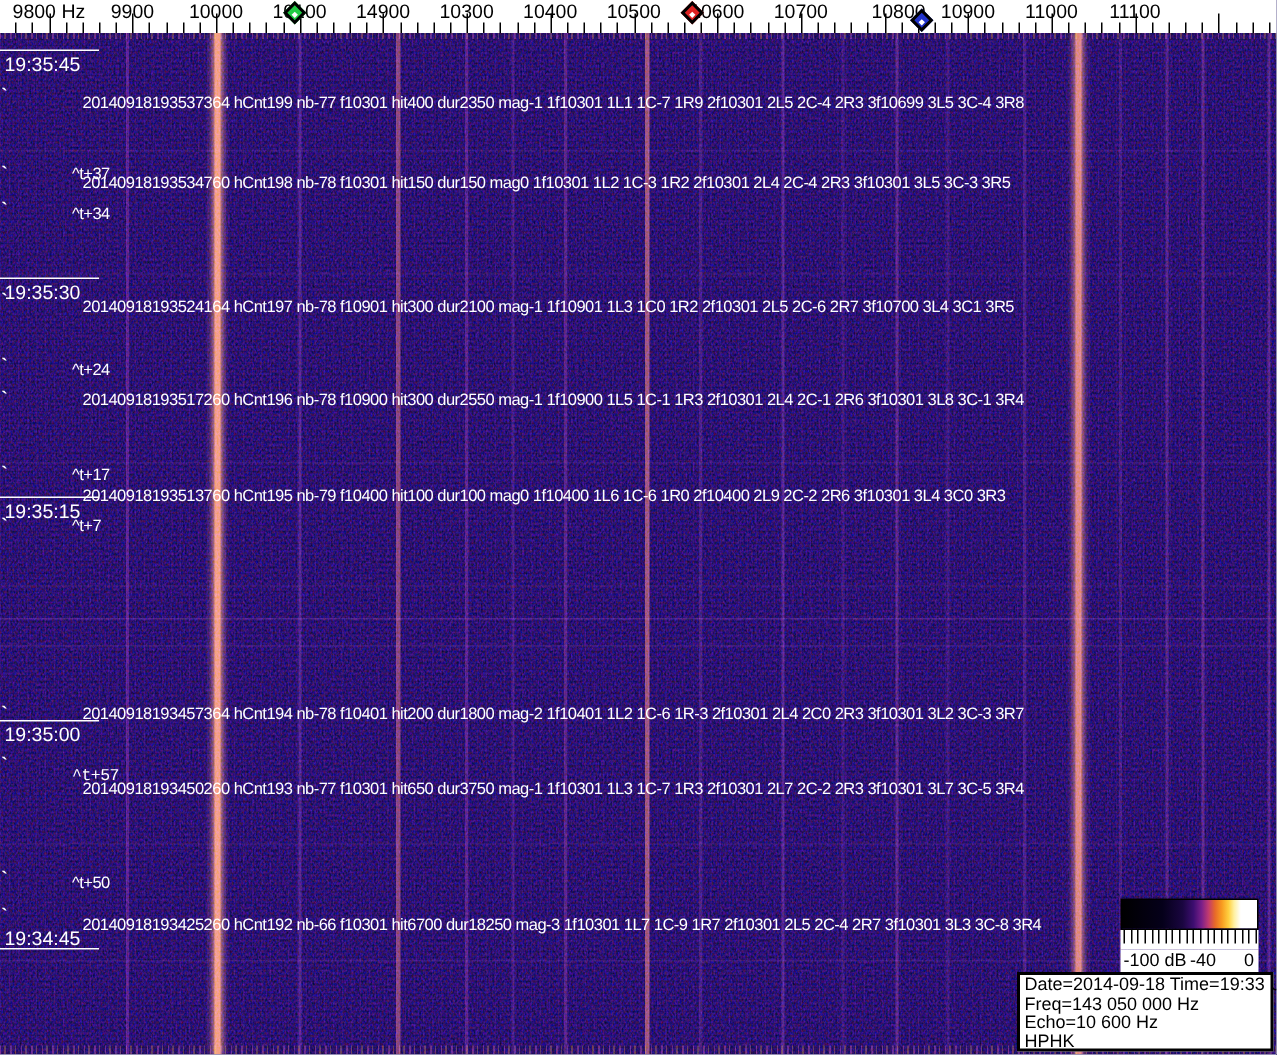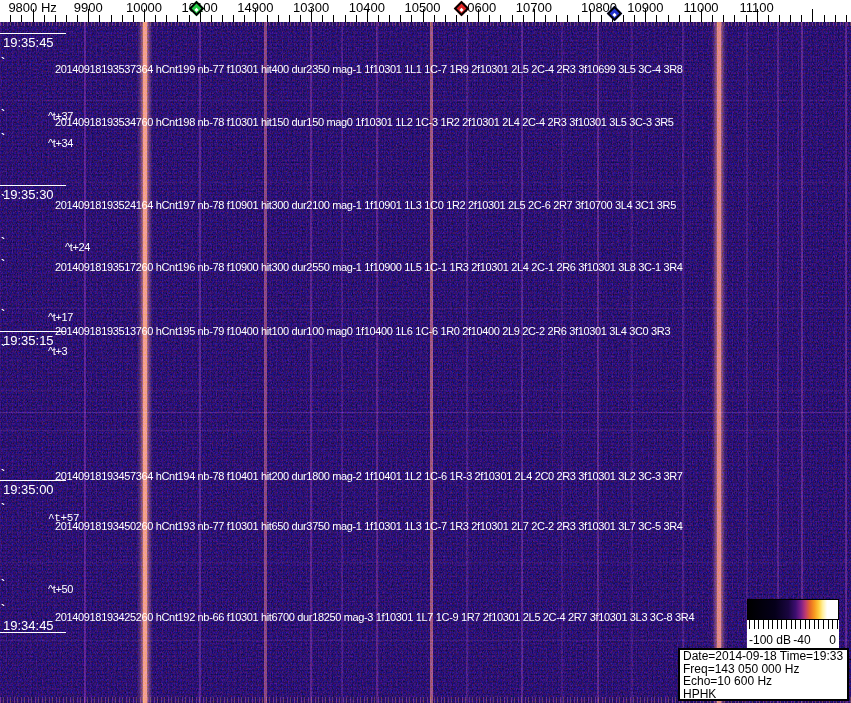--- a/index.html
+++ b/index.html
@@ -234,25 +234,25 @@
     <div>Freq=143 050 000 Hz</div>
     <div>Echo=10 600 Hz</div>
     <div>HPHK</div>
   </div>
 
 <div class="det" style="left: 55px; top: 63px;">20140918193537364 hCnt199 nb-77 f10301 hit400 dur2350 mag-1 1f10301 1L1 1C-7 1R9 2f10301 2L5 2C-4 2R3 3f10699 3L5 3C-4 3R8</div>
     <div class="det" style="left: 48px; top: 110px;">^t+37</div>
     <div class="det" style="left: 55px; top: 116px;">20140918193534760 hCnt198 nb-78 f10301 hit150 dur150 mag0 1f10301 1L2 1C-3 1R2 2f10301 2L4 2C-4 2R3 3f10301 3L5 3C-3 3R5</div>
     <div class="det" style="left: 48px; top: 137px;">^t+34</div>
     <div class="det" style="left: 55px; top: 199px;">20140918193524164 hCnt197 nb-78 f10901 hit300 dur2100 mag-1 1f10901 1L3 1C0 1R2 2f10301 2L5 2C-6 2R7 3f10700 3L4 3C1 3R5</div>
-    <div class="det" style="left: 65px; top: 241px;">^t+24</div>
+    <div class="det" style="left: 48px; top: 241px;">^t+24</div>
     <div class="det" style="left: 55px; top: 261px;">20140918193517260 hCnt196 nb-78 f10900 hit300 dur2550 mag-1 1f10900 1L5 1C-1 1R3 2f10301 2L4 2C-1 2R6 3f10301 3L8 3C-1 3R4</div>
     <div class="det" style="left: 48px; top: 311px;">^t+17</div>
     <div class="det" style="left: 55px; top: 325px;">20140918193513760 hCnt195 nb-79 f10400 hit100 dur100 mag0 1f10400 1L6 1C-6 1R0 2f10400 2L9 2C-2 2R6 3f10301 3L4 3C0 3R3</div>
-    <div class="det" style="left: 48px; top: 345px;">^t+3</div>
+    <div class="det" style="left: 48px; top: 345px;">^t+7</div>
     <div class="det" style="left: 55px; top: 470px;">20140918193457364 hCnt194 nb-78 f10401 hit200 dur1800 mag-2 1f10401 1L2 1C-6 1R-3 2f10301 2L4 2C0 2R3 3f10301 3L2 3C-3 3R7</div>
     <div class="det" style="left: 48px; top: 512px; font-family: Liberation Mono, monospace;">^t+57</div>
     <div class="det" style="left: 55px; top: 520px;">20140918193450260 hCnt193 nb-77 f10301 hit650 dur3750 mag-1 1f10301 1L3 1C-7 1R3 2f10301 2L7 2C-2 2R3 3f10301 3L7 3C-5 3R4</div>
     <div class="det" style="left: 48px; top: 583px;">^t+50</div>
     <div class="det" style="left: 55px; top: 611px;">20140918193425260 hCnt192 nb-66 f10301 hit6700 dur18250 mag-3 1f10301 1L7 1C-9 1R7 2f10301 2L5 2C-4 2R7 3f10301 3L3 3C-8 3R4</div>
     <div class="tline" style="top: 33px;"></div>
     <div class="tlabel" style="top: 35px;">19:35:45</div>
     <div class="tline" style="top: 185px;"></div>
     <div class="tlabel" style="top: 187px;">19:35:30</div>
     <div class="tline" style="top: 331px;"></div>

